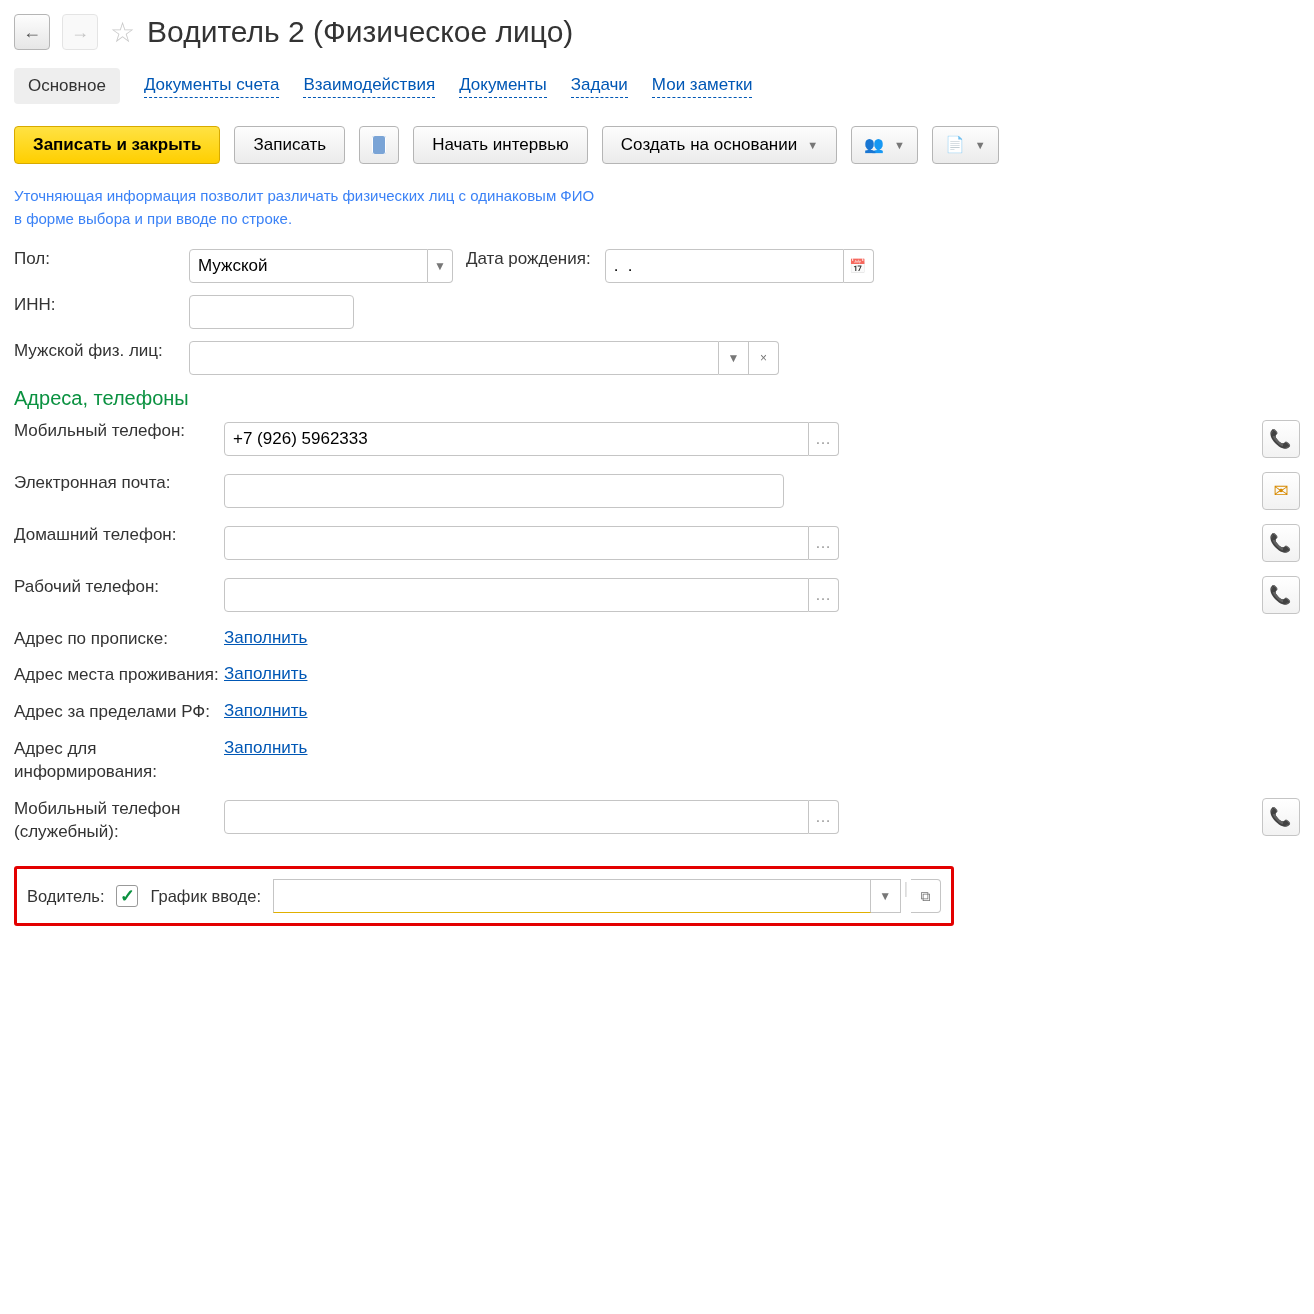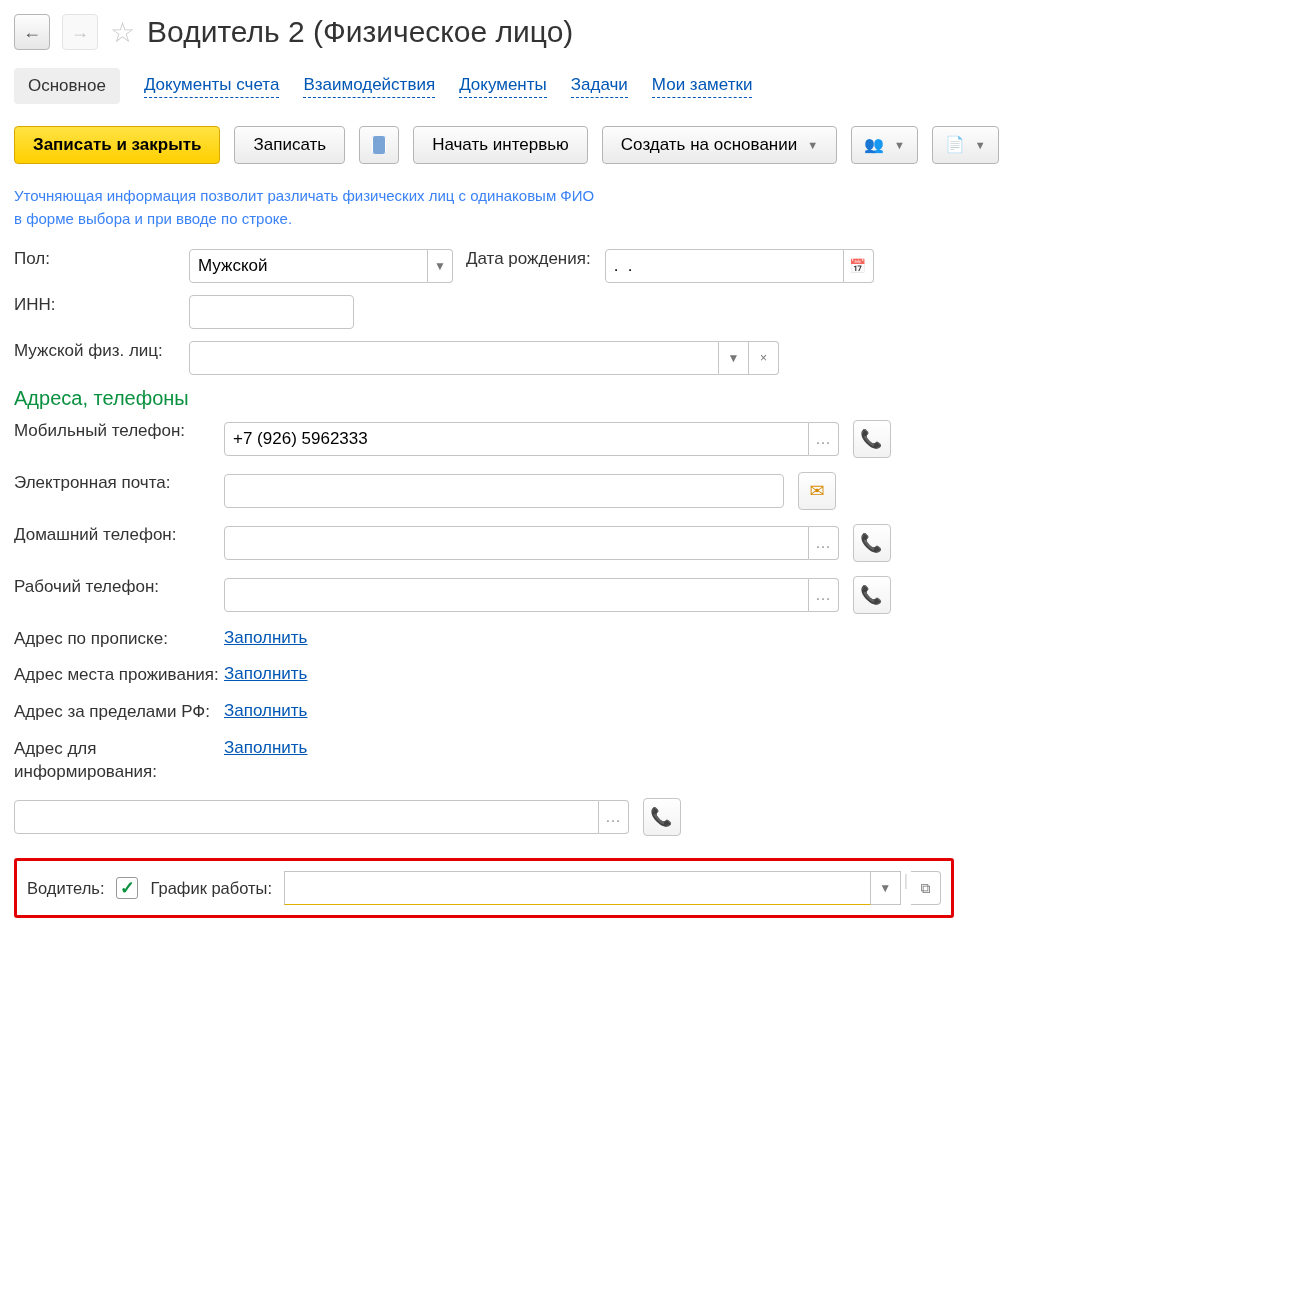--- a/index.html
+++ b/index.html
@@ -92,21 +92,21 @@
   .combo .cbtn {
     border:1px solid #c5c5c5; border-left:none;
     width: 30px; height:34px;
     background:#fff;
     display:flex; align-items:center; justify-content:center;
     font-size:12px; color:#777;
   }
   .combo .cbtn:last-child { border-top-right-radius:4px; border-bottom-right-radius:4px;}
   .section-title { color:#0a9140; font-size:20px; margin: 12px 0 10px 0;}
   .row2 { display:flex; align-items:flex-start; margin-bottom: 14px;}
-  .row2 .right { display:flex; align-items:center; gap:14px; flex:1;}
+  .row2 .right { display:flex; align-items:center; gap:14px; flex:1;justify-content:space-between;}
   .dotsbtn {
     border:1px solid #c5c5c5; border-left:none;
     width:30px; height:34px; background:#fff;
     display:flex; align-items:center; justify-content:center;
     border-top-right-radius:4px; border-bottom-right-radius:4px;
     color:#999; font-size:16px; letter-spacing:1px;
   }
   .sidebtn {
     width:38px; height:38px;
     border:1px solid #c5c5c5;
@@ -307,37 +307,38 @@
       </div>
   </div>
   <div class="row2">
     <span class="lbl2">Адрес для информирования:</span>
     <div class="right">
         <a class="link">Заполнить</a>
       </div>
   </div>
 
   <div class="row2">
+    <span class="lbl2">Мобильный телефон (служебный):</span>
     <div class="right">
       <div class="inputwrap" style="max-width:615px">
         <input class="input" value="" style="">
         <button class="dotsbtn">…</button>
       </div>
       <button class="sidebtn">
           <span class="ic-phone"></span>
         </button>
     </div>
   </div>
 
 </div>
 
 <div class="bottom">
   <span>Водитель:</span>
   <span class="chk">✓</span>
-  <span>График работы:</span>
+  <span>График вводе:</span>
   <div class="schedule-row">
     <input class="schedule-input" value="" style="">
     <button class="schedule-btn">▼</button>
     <span class="sep">|</span>
     <button class="schedule-btn">
         <span class="ic-pop"></span>
       </button>
   </div>
 </div>
 

